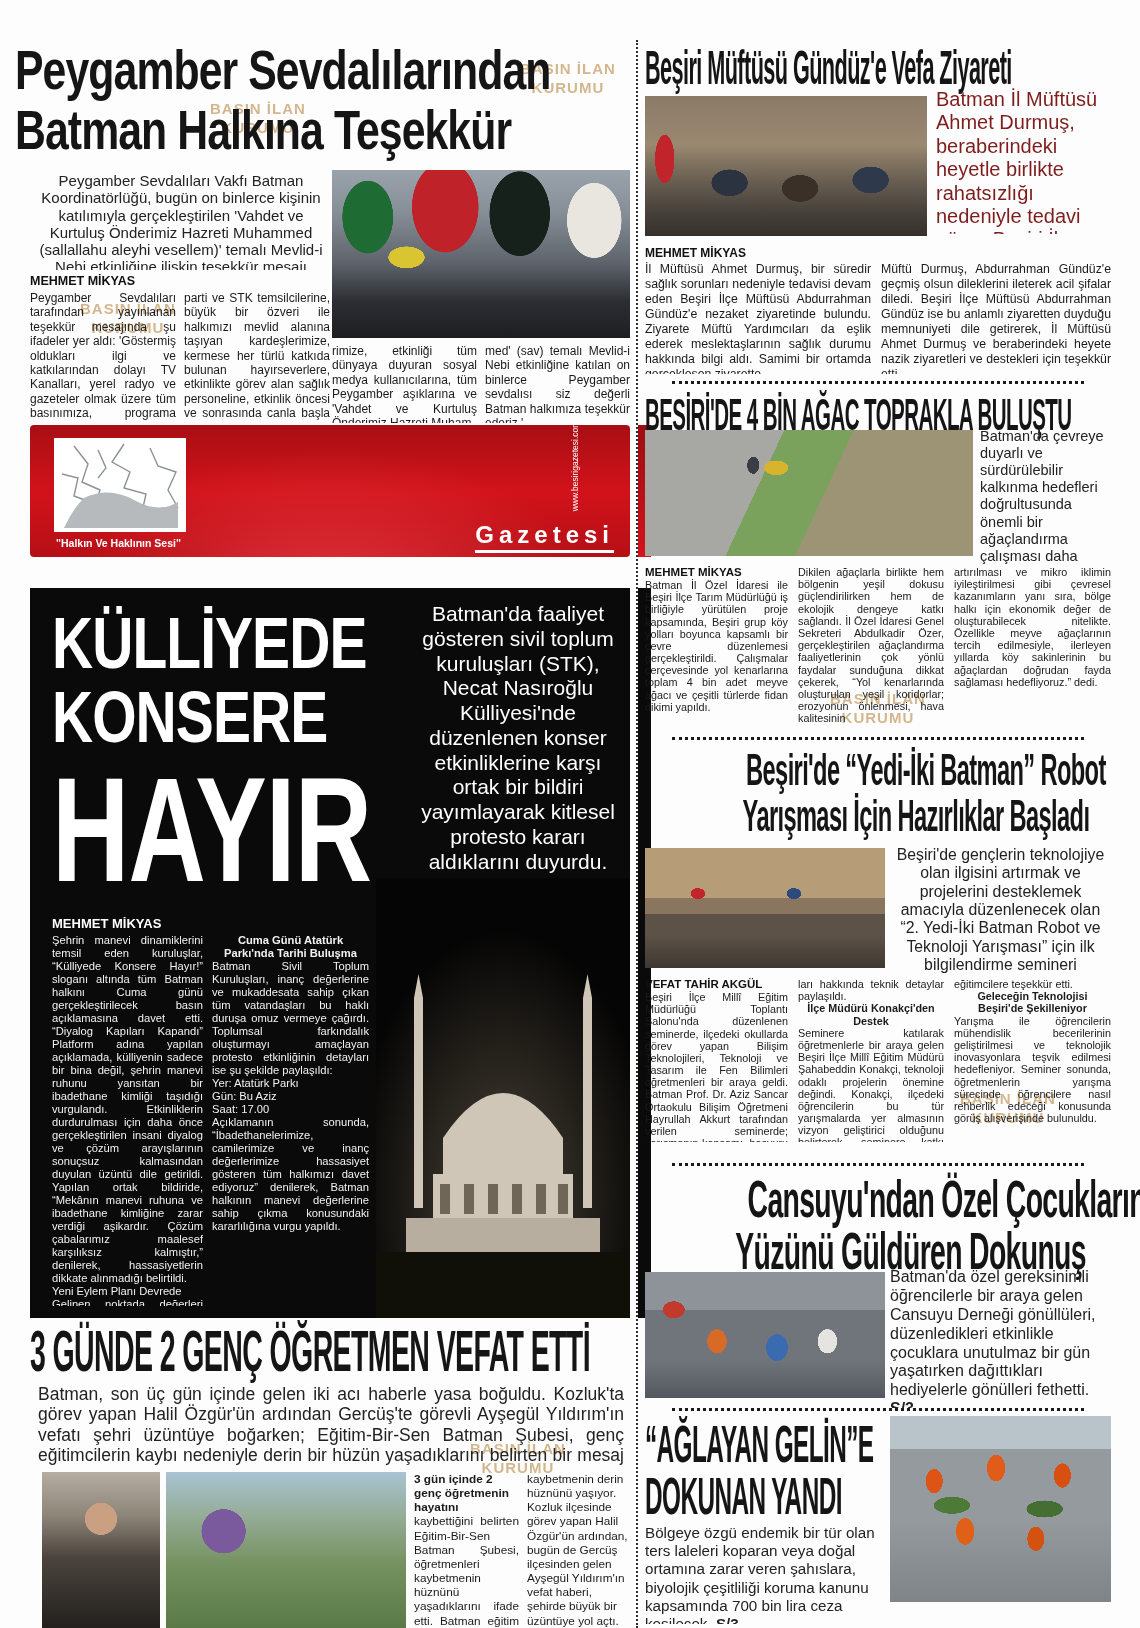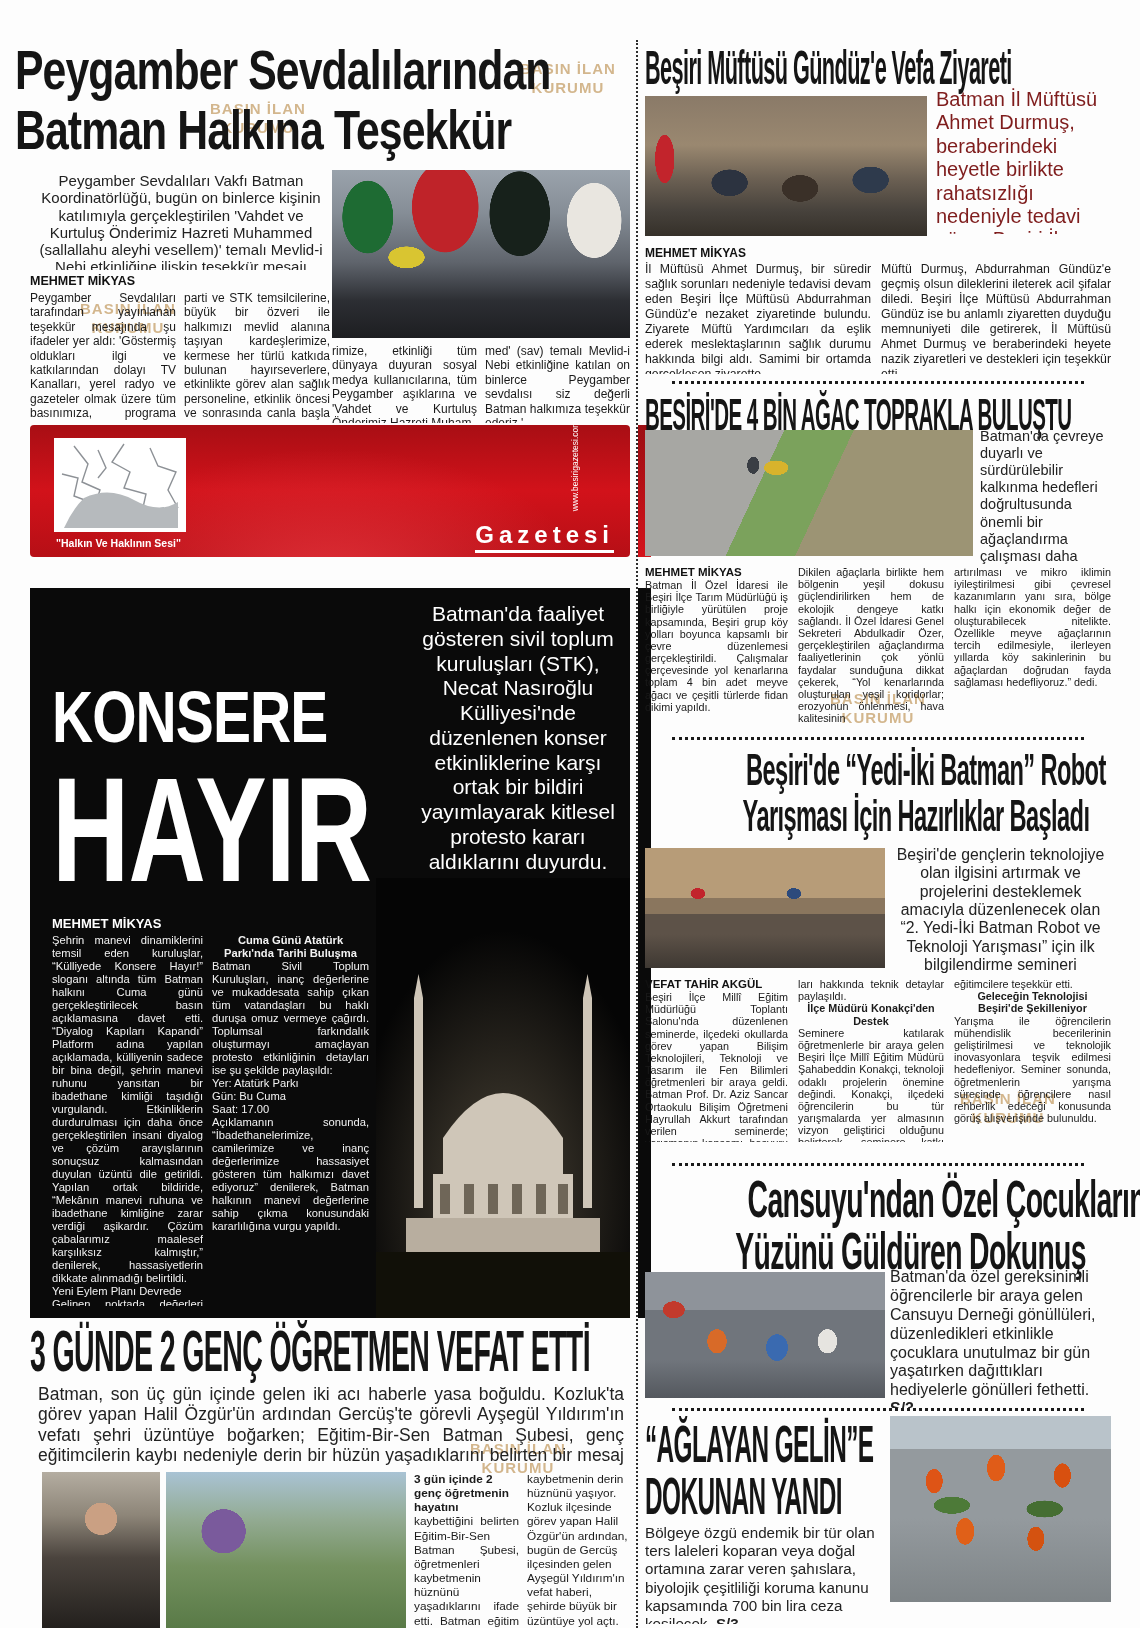--- a/index.html
+++ b/index.html
@@ -92,40 +92,43 @@
   <span>16 Nisan 2026 Perşembe</span>
   <span style="font-size:20px;font-weight:normal;font-style:italic;">/</span>
   <span>Sayı: 874</span>
   <span style="font-size:20px;font-weight:normal;font-style:italic;">/</span>
   <span>Yıl: 15</span>
   <span style="font-size:20px;font-weight:normal;font-style:italic;">/</span>
   <span>Fiyatı: 20 TL</span>
 </div>
 
 <div class="abs z" style="left:30px;top:588px;width:600px;height:730px;background:#0a0a0a;color:#f2f2f2;">
+  <div class="abs hl" style="left:22px;top:20px;font-size:60px;color:#fff;">
+    <span class="cond" style="transform:scale(0.95,1.2);">KÜLLİYEDE</span>
+  </div>
   <div class="abs hl" style="left:22px;top:168px;font-size:126px;color:#fff;">
     <span class="cond" style="transform:scale(0.85,1.18);">HAYIR</span>
   </div>
   <div class="abs hl" style="left:22px;top:94px;font-size:60px;color:#fff;">
     <span class="cond" style="transform:scale(0.95,1.2);">KONSERE</span>
   </div>
   <div class="abs" style="left:388px;top:14px;width:200px;height:272px;font-size:21px;line-height:1.18;text-align:center;color:#fff;overflow:hidden;">Batman'da faaliyet gösteren sivil toplum kuruluşları (STK), Necat Nasıroğlu Külliyesi'nde düzenlenen konser etkinliklerine karşı ortak bir bildiri yayımlayarak kitlesel protesto kararı aldıklarını duyurdu.</div>
 
   <div class="abs byline" style="left:22px;top:328px;font-size:13px;color:#fff;">MEHMET MİKYAS</div>
 
   <div class="abs" style="left:22px;top:346px;width:151px;height:372px;overflow:hidden;font-size:11.2px;line-height:1.16;">
     <p class="body-txt">Şehrin manevi dinamiklerini temsil eden kuruluşlar, “Külliyede Konsere Hayır!” sloganı altında tüm Batman halkını Cuma günü gerçekleştirilecek basın açıklamasına davet etti. “Diyalog Kapıları Kapandı” Platform adına yapılan açıklamada, külliyenin sadece bir bina değil, şehrin manevi ruhunu yansıtan bir ibadethane kimliği taşıdığı vurgulandı. Etkinliklerin durdurulması için daha önce gerçekleştirilen insani diyalog ve çözüm arayışlarının sonuçsuz kalmasından duyulan üzüntü dile getirildi. Yapılan ortak bildiride, “Mekânın manevi ruhuna ve ibadethane kimliğine zarar verdiği aşikardır. Çözüm çabalarımız maalesef karşılıksız kalmıştır,” denilerek, hassasiyetlerin dikkate alınmadığı belirtildi.</p>
     <p>Yeni Eylem Planı Devrede</p>
     <p class="body-txt">Gelinen noktada değerleri muhafaza etmek adına somut adımlar atma kararı alan STK'lar, yeni bir eylem planını kamuoyuyla paylaştı. Buna</p>
   </div>
   <div class="abs" style="left:182px;top:346px;width:157px;height:372px;overflow:hidden;font-size:11.2px;line-height:1.16;">
     <p class="sub-b">Cuma Günü Atatürk Parkı'nda Tarihi Buluşma</p>
     <p class="body-txt">Batman Sivil Toplum Kuruluşları, inanç değerlerine ve mukaddesata sahip çıkan tüm vatandaşları bu haklı duruşa omuz vermeye çağırdı. Toplumsal farkındalık oluşturmayı amaçlayan protesto etkinliğinin detayları ise şu şekilde paylaşıldı:</p>
     <p>Yer: Atatürk Parkı</p>
-    <p>Gün: Bu Cuma</p>
+    <p>Gün: Bu Aziz</p>
     <p>Saat: 17.00</p>
     <p class="body-txt">Açıklamanın sonunda, “İbadethanelerimize, camilerimize ve inanç değerlerimize hassasiyet gösteren tüm halkımızı davet ediyoruz” denilerek, Batman halkının manevi değerlerine sahip çıkma konusundaki kararlılığına vurgu yapıldı.</p>
   </div>
 
   <div class="abs photo" style="left:346px;top:290px;width:254px;height:440px;background:#000;">
     <svg width="254" height="440" viewBox="0 0 254 440">
       <rect width="254" height="440" fill="#050505"></rect>
       <radialGradient id="glow" cx="50%" cy="72%" r="60%">
         <stop offset="0%" stop-color="#4a4336"></stop>
           <stop offset="100%" stop-color="#050505"></stop>

